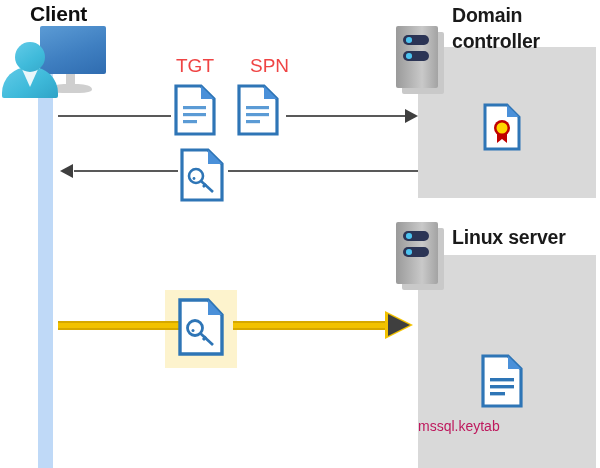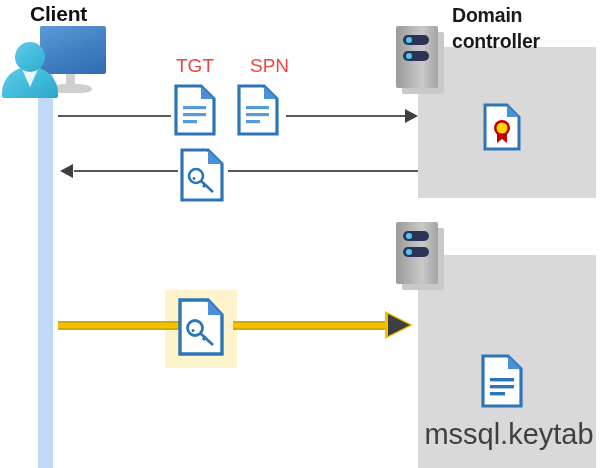--- a/index.html
+++ b/index.html
@@ -159,23 +159,22 @@
     color: #ef4444;
     font-weight: normal;
     white-space: nowrap;
   }
   .lbl-tgt { left: 176px; top: 55px; }
   .lbl-spn { left: 235px; top: 55px; margin-left: 15px; }
 
   .lbl-keytab {
     left: 418px; top: 418px;
     width: 182px;
-    text-align: center;
-    font-size: 29px;
-    color: #404040;
+    font-size: 14px;
+    color: #be185d;
     white-space: nowrap;
   }
 
   
   .line-gray {
     background: #595959;
     height: 2px;
   }
   .seg-r1a { left: 58px;  top: 115px; width: 113px; }
   .seg-r1b { left: 286px; top: 115px; width: 120px; }
@@ -242,20 +241,21 @@
 
   <div class="abs lifeline"></div>
 
   <div class="abs title-client">Client</div>
 
   <div class="abs title-dc">
     <div>Domain</div>
     <div>controller</div>
   </div>
 
+  <div class="abs title-linux">Linux server</div>
 
   <div class="abs client-icon">
     <div class="monitor-screen"></div>
     <div class="monitor-neck"></div>
     <div class="monitor-base"></div>
     <div class="person-body"></div>
     <div class="person-collar"></div>
     <div class="person-head"></div>
   </div>
 

